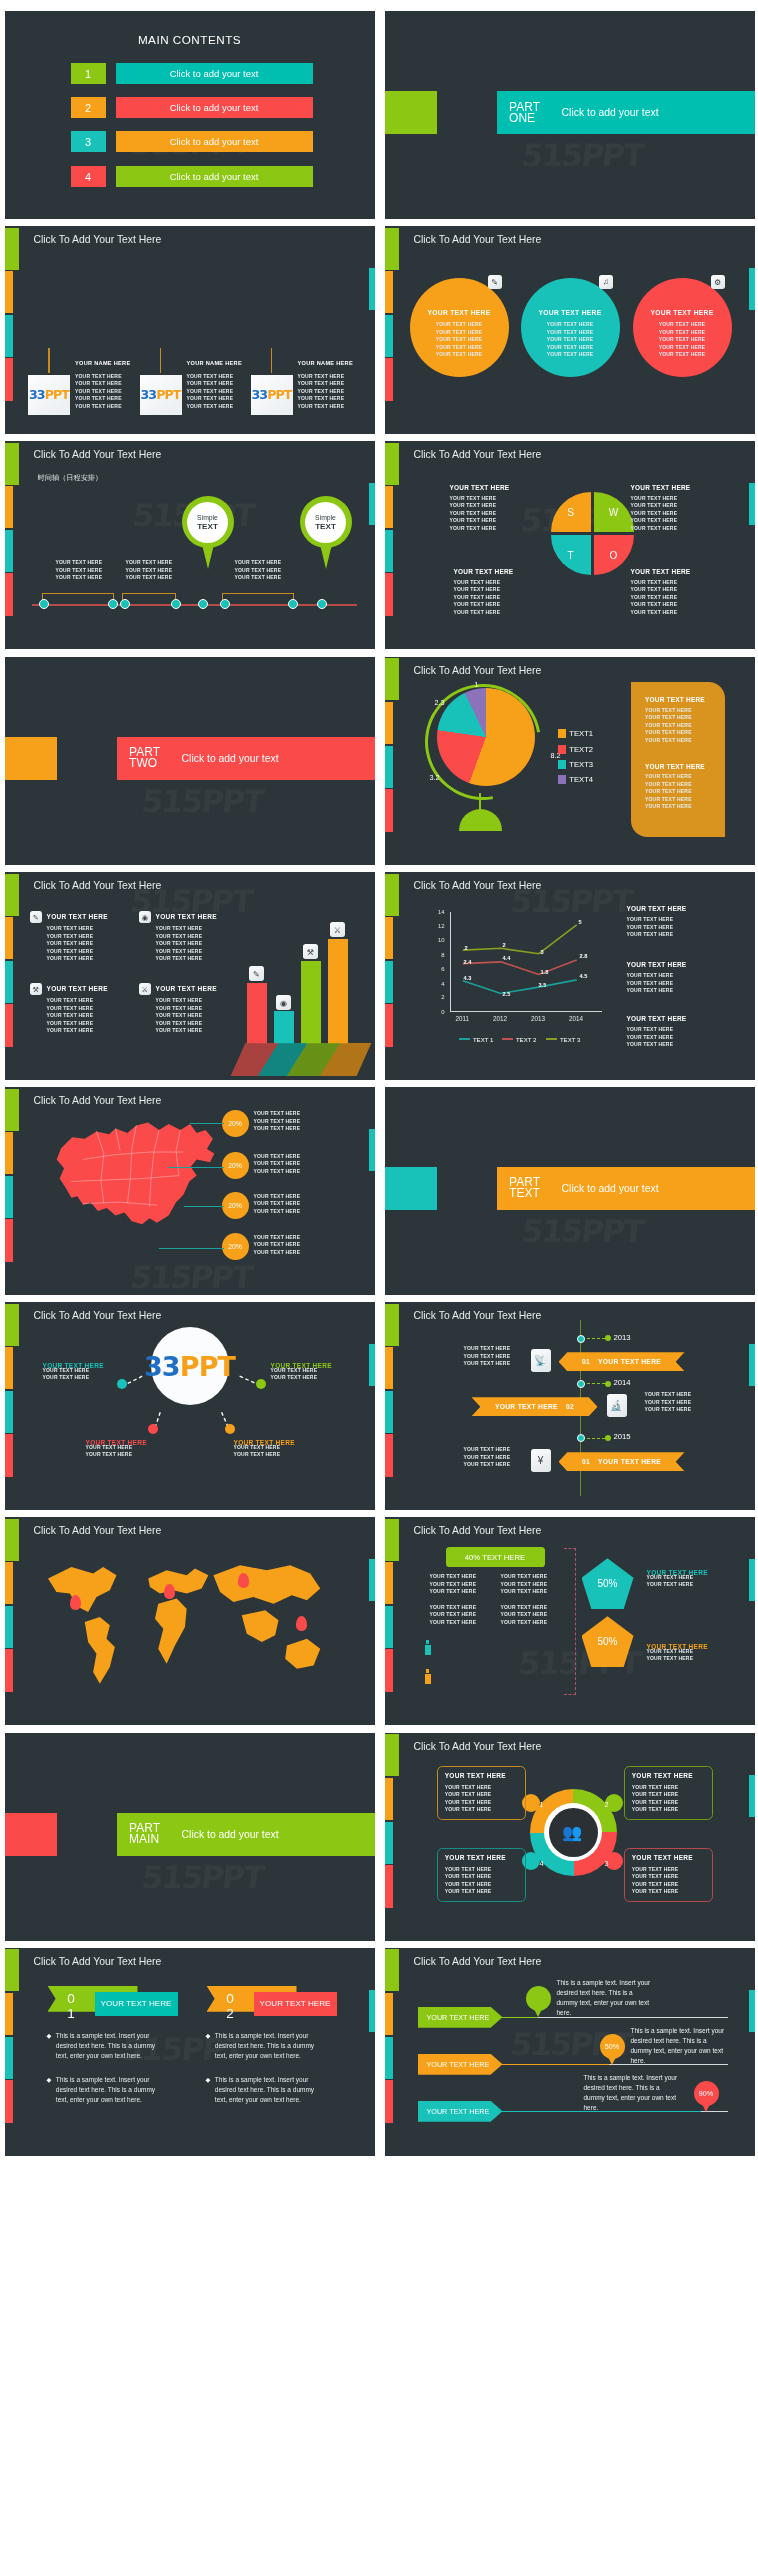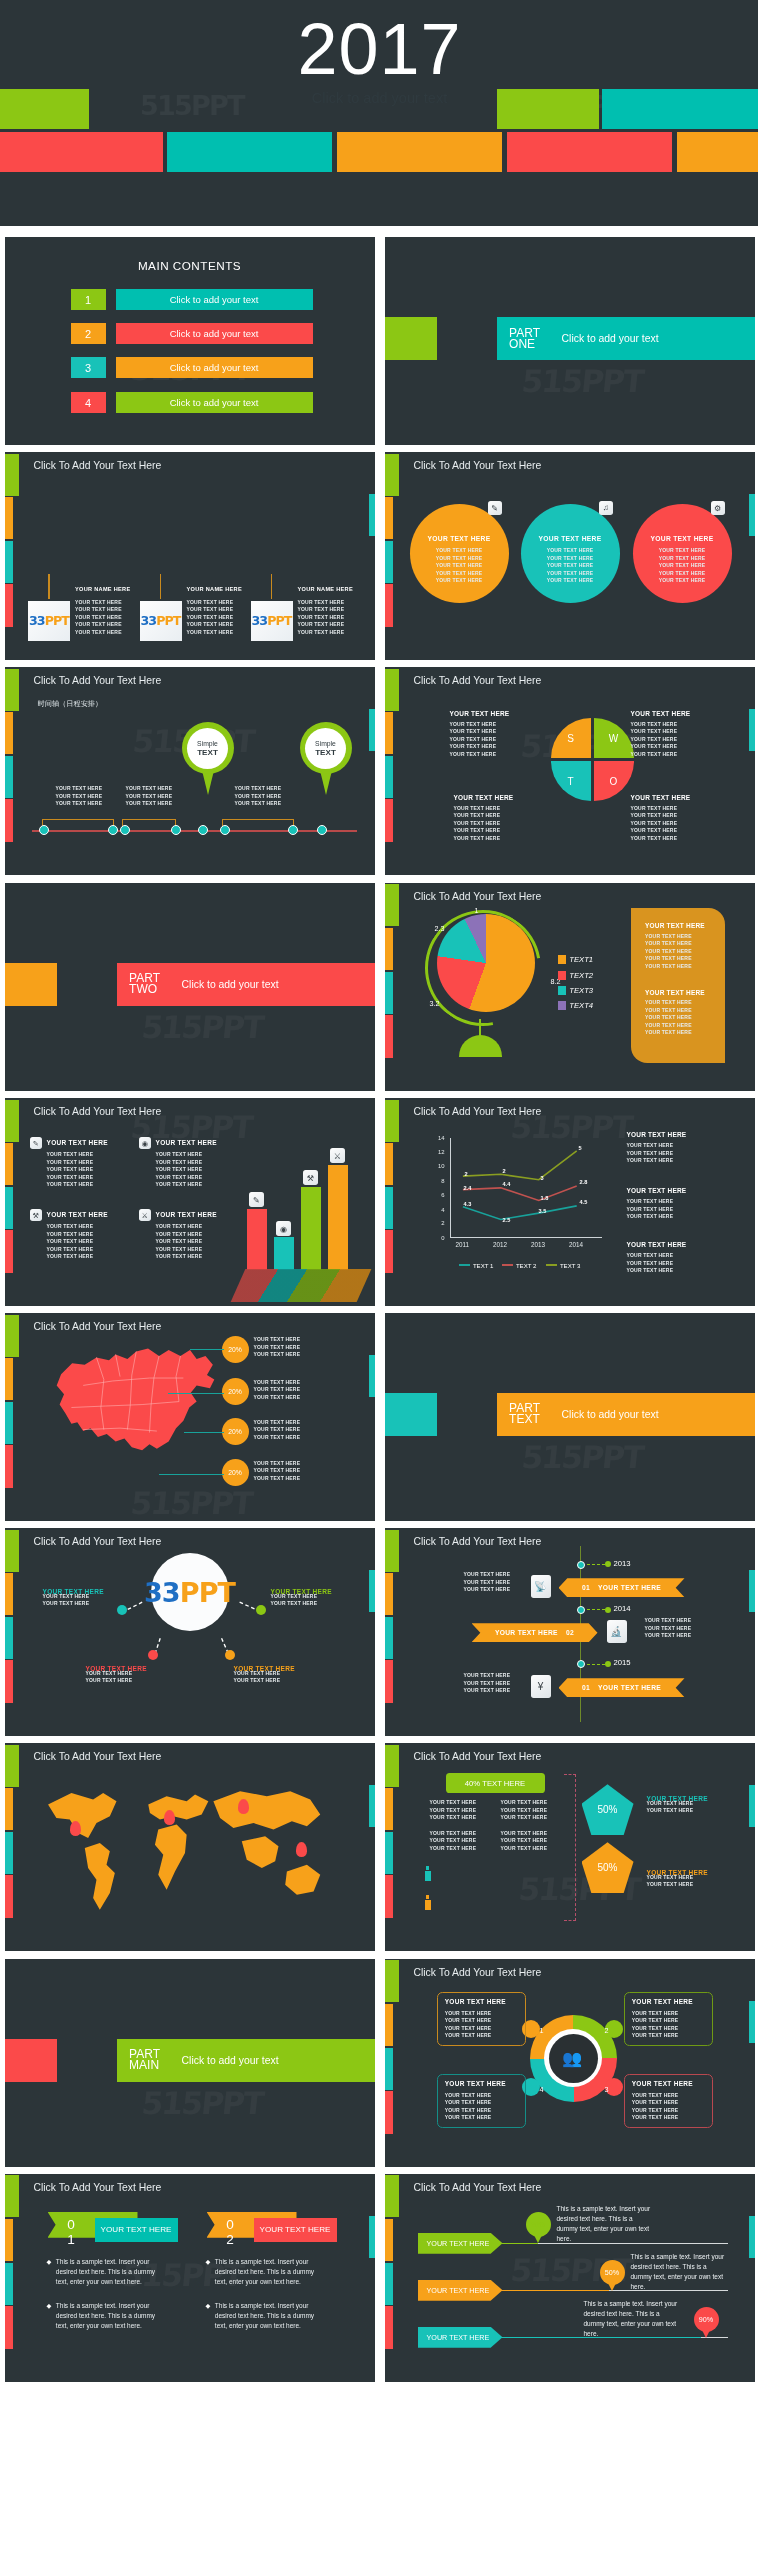--- a/index.html
+++ b/index.html
@@ -82,21 +82,21 @@
   .swot .s{left:0;top:0;background:#f7a11a;border-radius:40px 0 0 0;}
   .swot .w{right:0;top:0;background:#8cc714;border-radius:0 40px 0 0;}
   .swot .t{left:0;bottom:0;background:#18c2b8;border-radius:0 0 0 40px;}
   .swot .o{right:0;bottom:0;background:#fb4a4a;border-radius:0 0 40px 0;}
 
   
   .globe-ring{position:absolute;left:40px;top:27px;width:110px;height:110px;border:3.6px solid #8cc714;border-radius:50%;border-right-color:transparent;transform:rotate(35deg);}
   .globe-stem{position:absolute;left:94px;top:136px;width:2.7px;height:20px;background:#8cc714;}
   .globe-base{position:absolute;left:74px;top:152px;width:43px;height:22px;background:#8cc714;border-radius:43px 43px 0 0;}
   .pie{position:absolute;left:52px;top:31px;width:98px;height:98px;border-radius:50%;}
-  .lg{position:absolute;display:flex;align-items:flex-end;font-style:italic;}
+  .lg{position:absolute;display:flex;align-items:flex-end;}
   .lg i{width:8.1px;height:8.1px;display:block;margin-right:3.6px;}
   .lg span{font-size:7.7px;color:#fff;}
   .pcall{position:absolute;font-size:7.2px;color:#fff;}
   .obox{position:absolute;left:246px;top:25px;width:94px;height:155px;background:#d9941f;border-radius:0 16.3px 0 16.3px;}
   .feat{position:absolute;}
   .feat .fi{position:absolute;left:0;top:0;width:12.6px;height:12.6px;border-radius:2.7px;background:linear-gradient(150deg,#fbfcfd,#dde4e8);display:flex;align-items:center;justify-content:center;font-size:7.2px;color:#3a4247;}
   .feat .fh{position:absolute;left:17px;top:1.8px;font-size:6.5px;font-weight:bold;color:#fff;letter-spacing:0.3px;white-space:nowrap;}
   .feat .fb{position:absolute;left:17px;top:14.5px;}
 
   
@@ -155,38 +155,20 @@
   .ptrack{position:absolute;height:1.8px;background:#d6dadc;}
   .pdrop{position:absolute;width:25px;height:25px;border-radius:50% 50% 50% 50%;display:flex;align-items:center;justify-content:center;font-size:7.2px;color:#fff;}
   .pdrop:after{content:"";position:absolute;bottom:-6.3px;left:8.1px;width:0;height:0;border-left:4.5px solid transparent;border-right:4.5px solid transparent;border-top:8.1px solid currentColor;}
   .ptxt{position:absolute;font-size:6.5px;line-height:10px;color:#eef2f4;width:98px;}
 </style>
 </head>
 <body>
 
 <div class="page">
 
-  <div class="hero">
-    <div class="hero-year">2017</div>
-    <div class="wm" style="left:140px;top:90px;">515PPT</div>
-    <div class="wm" style="left:520px;top:90px;">515PPT</div>
-    <div class="hero-tiles">
-      <div class="tile" style="left:0;width:89px;background:#8cc714;"></div>
-      <div class="tile" style="left:497px;width:102px;background:#8cc714;"></div>
-      <div class="tile" style="left:602px;width:157px;background:#00bfb0;"></div>
-    </div>
-    <div class="hero-sub">Click to add your text</div>
-    <div class="hero-tiles2">
-      <div class="tile" style="left:0;width:163px;background:#fb4a4a;"></div>
-      <div class="tile" style="left:167px;width:165px;background:#00bfb0;"></div>
-      <div class="tile" style="left:337px;width:165px;background:#f7a11a;"></div>
-      <div class="tile" style="left:507px;width:165px;background:#fb4a4a;"></div>
-      <div class="tile" style="left:677px;width:82px;background:#f7a11a;"></div>
-    </div>
-  </div>
 
   <div style="height:11px;background:#fff;"></div>
 
   <div class="grid">
 
     <div class="row">
 
       <div class="slide">
         <div class="swm" style="left:126px;top:114px;">515PPT</div>
         <div class="mc-title">MAIN CONTENTS</div>

